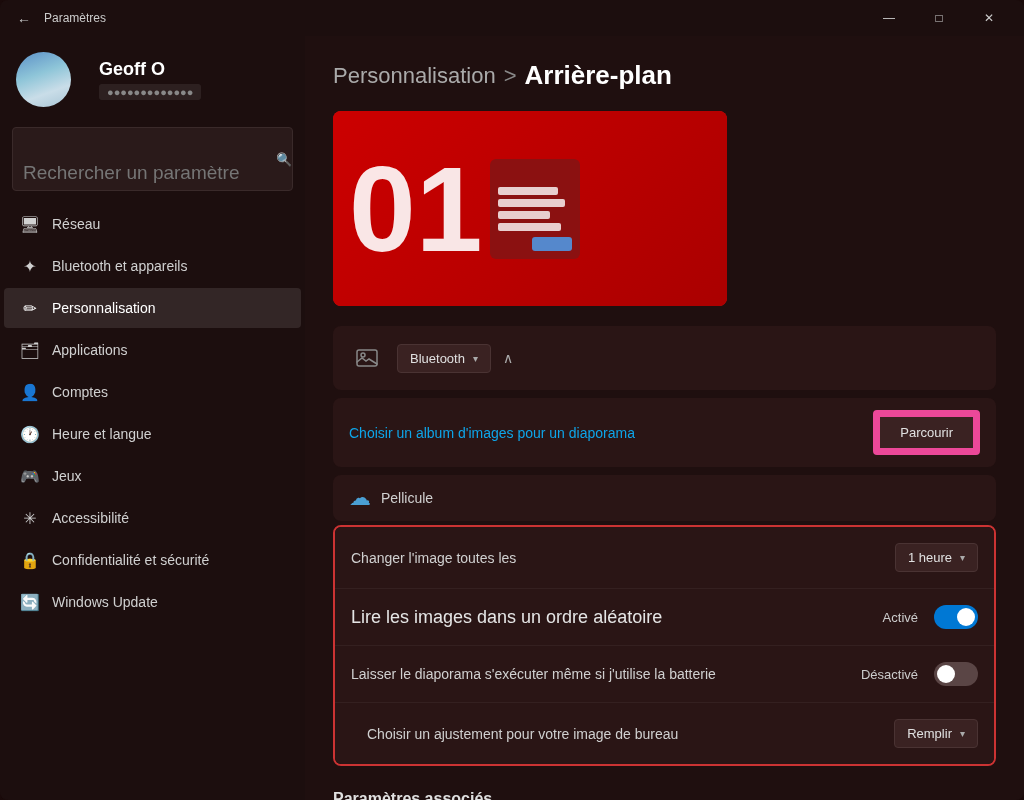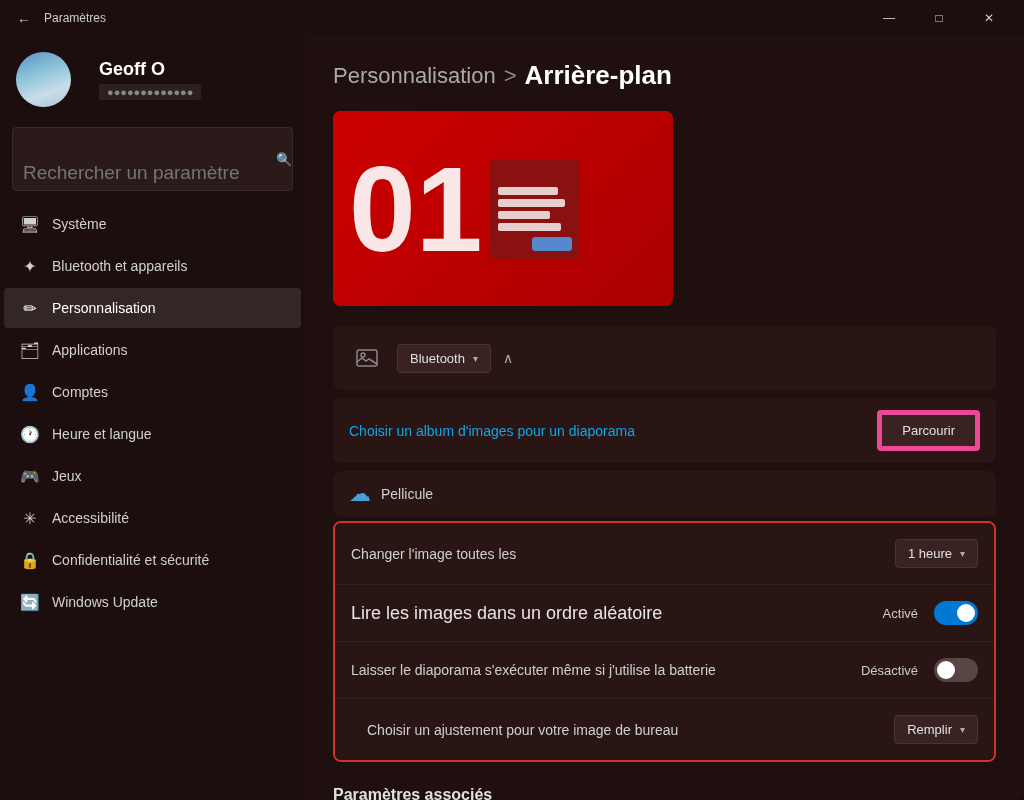--- a/index.html
+++ b/index.html
@@ -216,21 +216,21 @@
     }
 
     .breadcrumb-current {
       font-size: 26px;
       color: #ffffff;
       font-weight: 600;
     }
 
     
     .wallpaper-preview {
-      width: 340px;
+      width: 394px;
       height: 195px;
       border-radius: 8px;
       overflow: hidden;
       margin-bottom: 20px;
       background: #cc1111;
       position: relative;
       display: flex;
       align-items: center;
       justify-content: center;
     }
@@ -361,21 +361,21 @@
 
     .up-chevron {
       font-size: 14px;
       color: #aaa;
       cursor: pointer;
       padding: 4px;
     }
 
     .parcourir-btn {
       background: #3a2222;
-      border: 5px solid #ec4899;
+      border: 7px solid #ec4899;
       border-radius: 4px;
       color: #e0e0e0;
       padding: 8px 20px;
       font-size: 13px;
       cursor: pointer;
       font-family: 'Segoe UI', sans-serif;
     }
 
     
     .album-row {
@@ -506,21 +506,21 @@
         </div>
       </div>
 
       <div class="search-box">
         <input class="search-input" type="text" placeholder="Rechercher un paramètre" style="">
         <span class="search-icon">🔍</span>
       </div>
 
       <div class="nav-item">
         <span class="nav-icon">🖥</span>
-        <span>Système</span>
+        <span>Réseau</span>
       </div>
       <div class="nav-item">
         <span class="nav-icon">✦</span>
         <span>Bluetooth et appareils</span>
       </div>
       <div class="nav-item active">
         <span class="nav-icon">✏</span>
         <span>Personnalisation</span>
       </div>
       <div class="nav-item">

